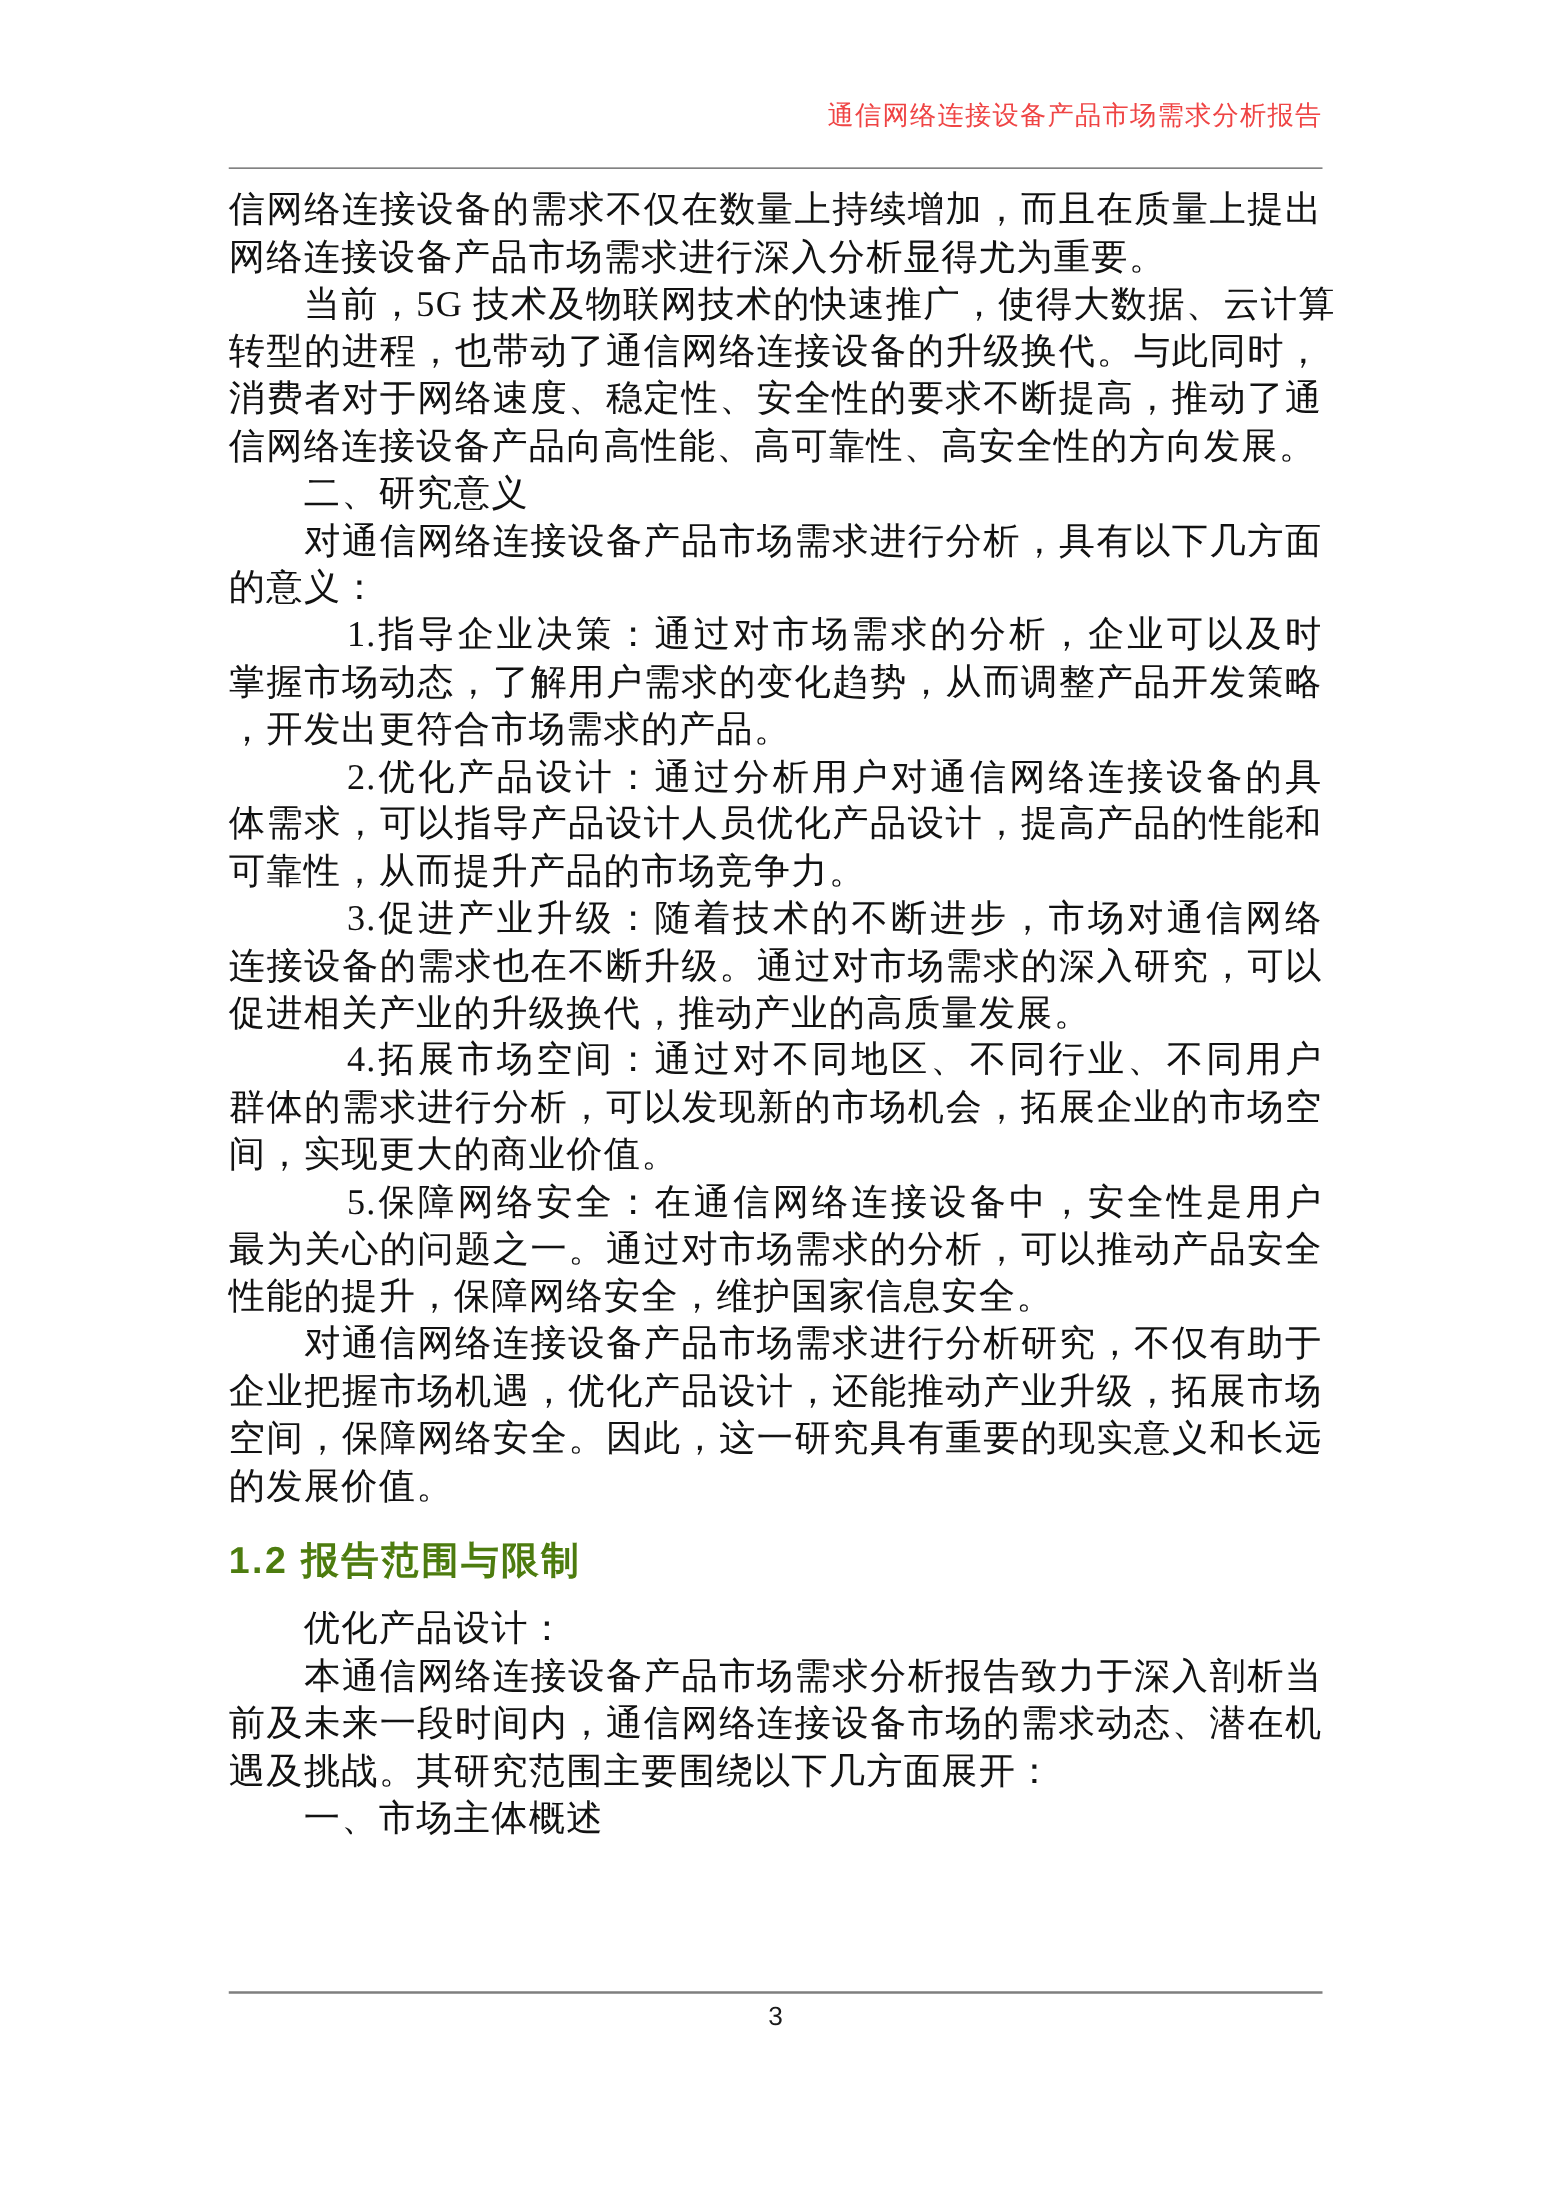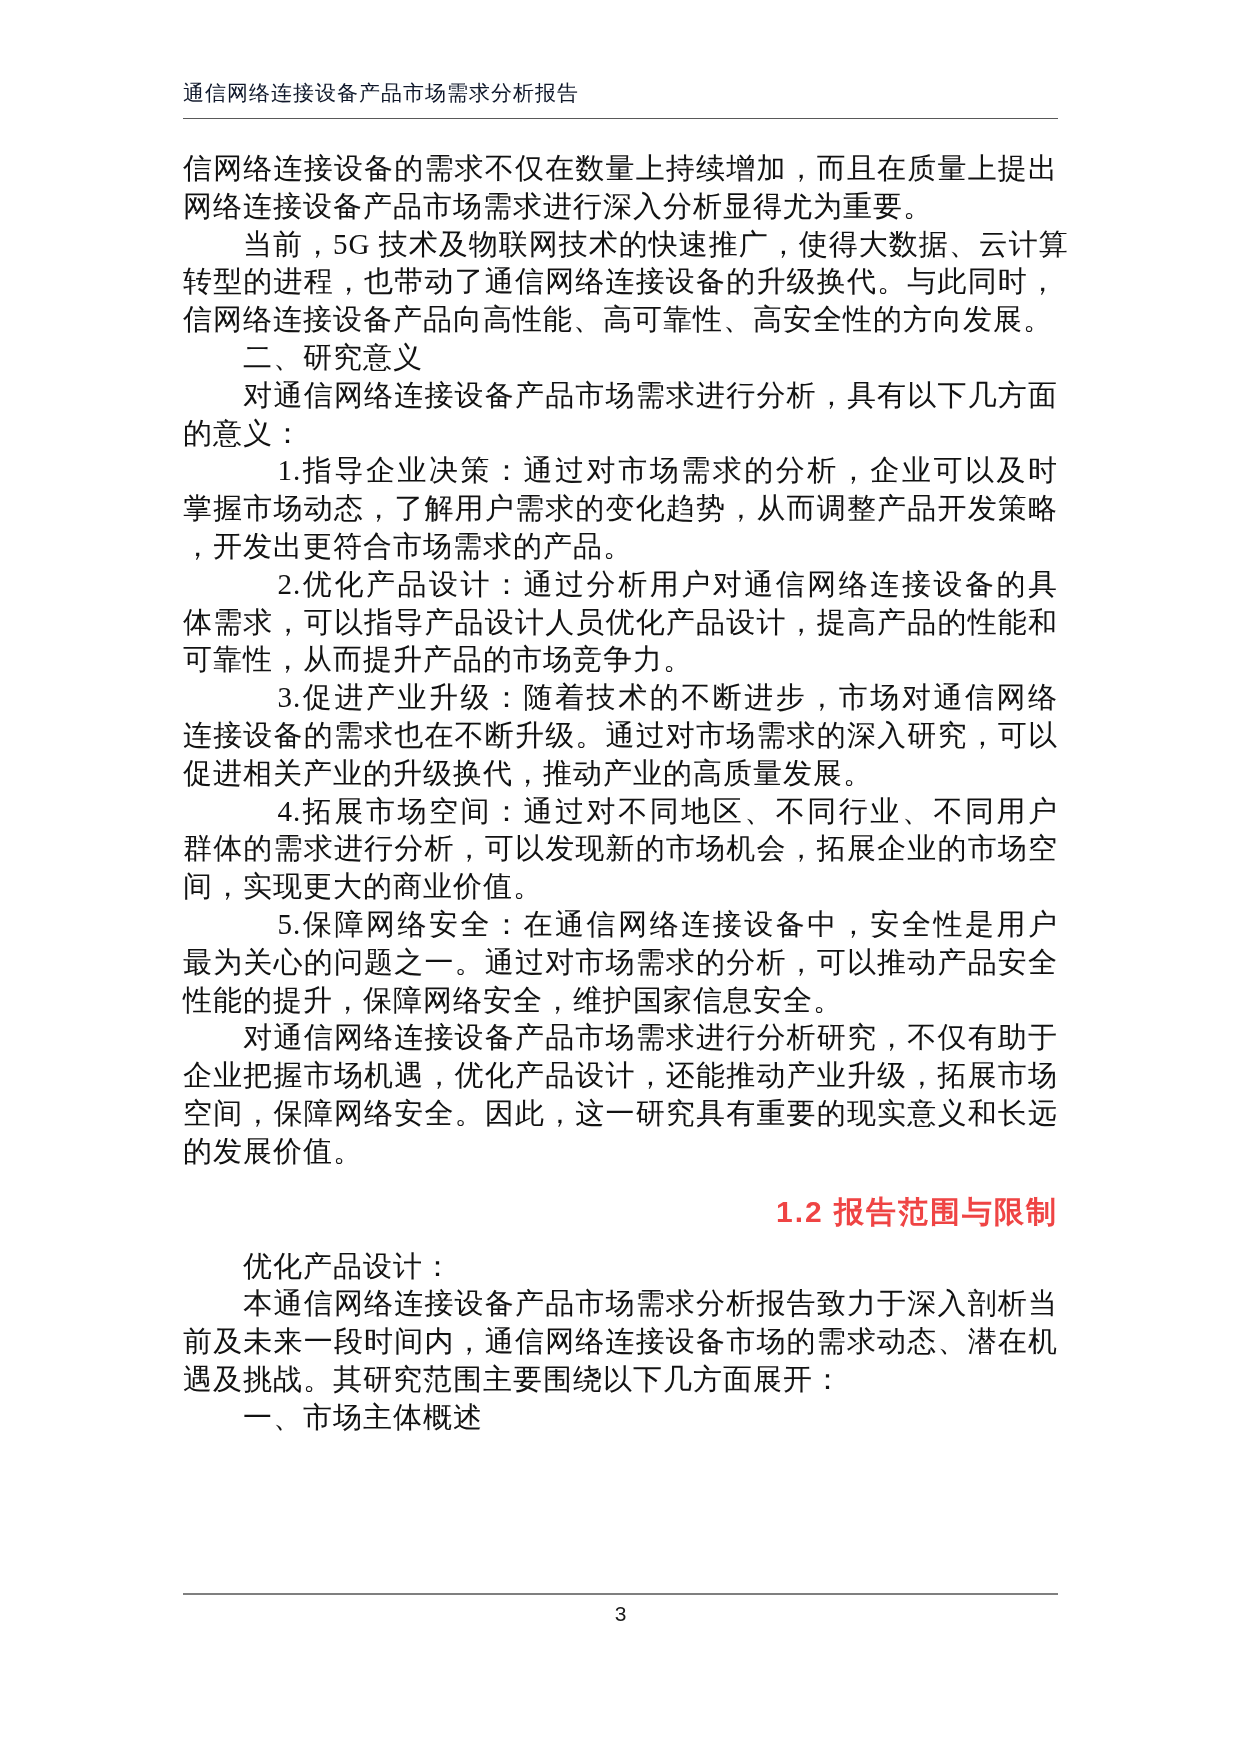--- a/index.html
+++ b/index.html
@@ -5,24 +5,25 @@
   html,body{margin:0;padding:0;background:#e9e9e9;}
   .page{
     position:relative;
     width:1240px;height:1753px;
     margin:0 auto;
     background:#ffffff;
     overflow:hidden;
   }
   .page-header{
     position:absolute;left:183px;top:80px;width:875px;
+    text-align:right;
     font-family:"Liberation Sans","DejaVu Sans",sans-serif;
     font-size:21px;line-height:26px;letter-spacing:1px;
-    color:#0f172a;
-    padding-bottom:12px;
+    color:#ef4444;
+    padding-bottom:28px;
     border-bottom:1px solid #595959;
   }
   .content{
     position:absolute;left:183px;top:150px;width:875px;
     font-family:"Liberation Serif","DejaVu Serif",serif;
     font-size:29px;color:#121212;
   }
   .line{
     line-height:37.8px;
     white-space:pre;
@@ -30,23 +31,22 @@
   }
   .line.full{
     text-align:justify;
     text-align-last:justify;
   }
   .section-heading{
     margin:21px 0 16px 0;
     font-family:"Liberation Sans","DejaVu Sans",sans-serif;
     font-weight:700;
     font-size:30px;line-height:40px;letter-spacing:2px;
-    color:#ef4444;
+    color:#4d7c0f;
     white-space:pre;
-    text-align:right;
   }
   .footer-rule{
     position:absolute;left:183px;top:1593px;width:875px;height:2px;
     background:#7f7f7f;
   }
   .page-number{
     position:absolute;left:183px;top:1602px;width:875px;
     text-align:center;
     font-family:"Liberation Sans","DejaVu Sans",sans-serif;
     font-size:21px;color:#1a1a1a;
@@ -60,20 +60,21 @@
   <header class="page-header">
     <span>通信网络连接设备产品市场需求分析报告</span>
   </header>
 
   <main class="content">
     <section>
         <div class="line full">信网络连接设备的需求不仅在数量上持续增加，而且在质量上提出</div>
         <div class="line">网络连接设备产品市场需求进行深入分析显得尤为重要。</div>
         <div class="line full">　　当前，5G 技术及物联网技术的快速推广，使得大数据、云计算</div>
         <div class="line full">转型的进程，也带动了通信网络连接设备的升级换代。与此同时，</div>
+        <div class="line full">消费者对于网络速度、稳定性、安全性的要求不断提高，推动了通</div>
         <div class="line">信网络连接设备产品向高性能、高可靠性、高安全性的方向发展。</div>
         <div class="line">　　二、研究意义</div>
         <div class="line full">　　对通信网络连接设备产品市场需求进行分析，具有以下几方面</div>
         <div class="line">的意义：</div>
         <div class="line full">　　　1.指导企业决策：通过对市场需求的分析，企业可以及时</div>
         <div class="line full">掌握市场动态，了解用户需求的变化趋势，从而调整产品开发策略</div>
         <div class="line">，开发出更符合市场需求的产品。</div>
         <div class="line full">　　　2.优化产品设计：通过分析用户对通信网络连接设备的具</div>
         <div class="line full">体需求，可以指导产品设计人员优化产品设计，提高产品的性能和</div>
         <div class="line">可靠性，从而提升产品的市场竞争力。</div>

